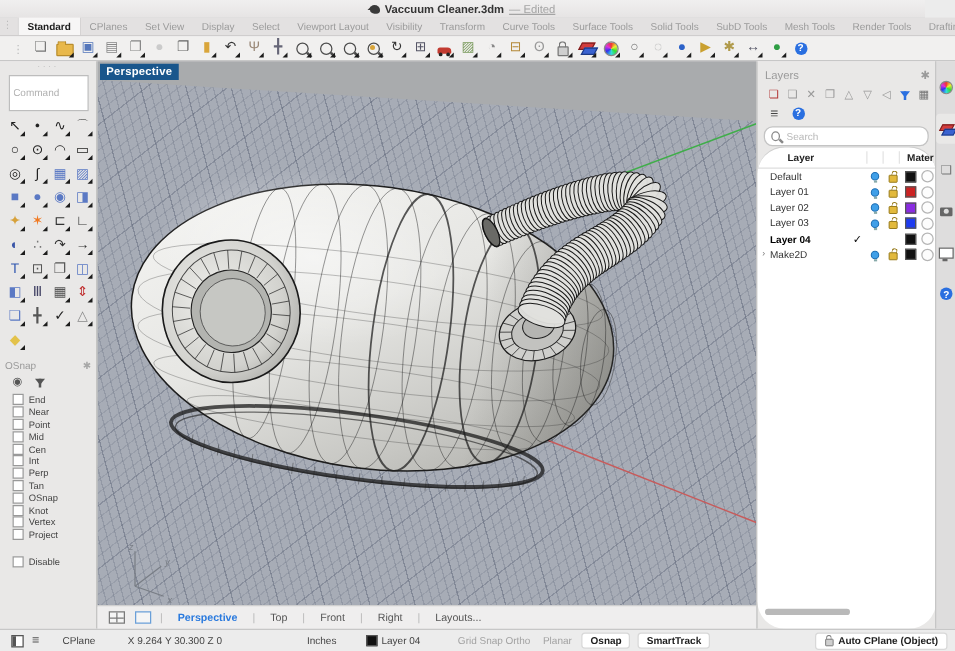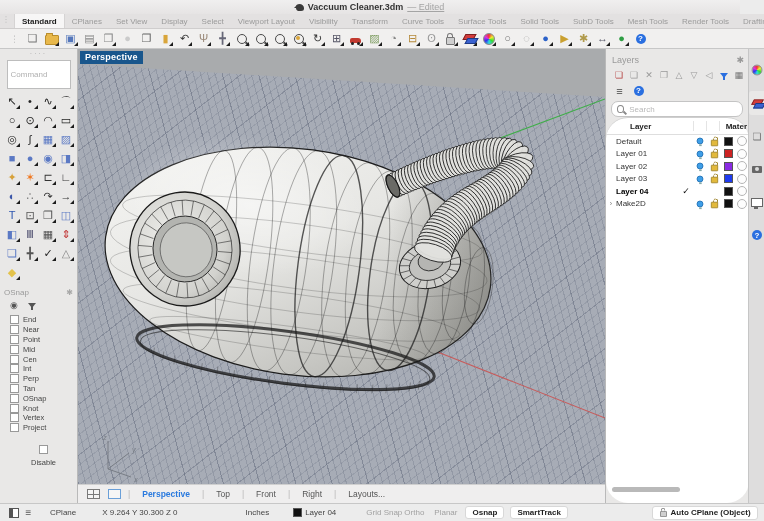--- a/index.html
+++ b/index.html
@@ -67,21 +67,21 @@
   #cmdbox{display:block;width:64px;height:29px;margin:1px auto 4px auto;border:1px solid #bdbdbd;background:#fff;font-size:8px;
     color:#333;padding:0 3px;box-sizing:border-box;font-family:"Liberation Sans",sans-serif;}
   #cmdbox::placeholder{color:#b0b0b0;}
   #toolgrid{display:grid;grid-template-columns:repeat(4,18px);grid-auto-rows:19px;padding-left:4px;}
   #toolgrid .ic{width:16px;height:17px;font-size:11px;}
   #osnaphead{display:flex;align-items:center;font-size:8px;color:#9a9a9a;padding:2px 4px 0 4px;margin-top:3px;}
   #osnaphead .gear{margin-left:auto;color:#a8a8a8;font-size:8px;}
   #osnaptabs{display:flex;gap:10px;padding:2px 0 4px 10px;align-items:center;height:12px;}
   #osnaplist{padding-left:10px;}
   .osrow{display:flex;align-items:center;gap:4px;height:9.8px;font-size:7.5px;color:#444;}
-  .osrow.disable{margin-top:12px;flex-direction:column;}
+  .osrow.disable{margin-top:12px;}
   
   #viewport{position:absolute;left:78px;top:49px;width:527px;height:435px;background:#a9abad;overflow:hidden;border-bottom:1px solid #9a9a9a;}
   #ground{position:absolute;left:0;top:0;width:100%;height:100%;
     background-color:#a7acb6;
     background-image:
       repeating-linear-gradient(75deg, rgba(100,108,126,.30) 0 1px, transparent 1px 7px),
       repeating-linear-gradient(142deg, rgba(100,108,126,.22) 0 1px, transparent 1px 8px),
       repeating-linear-gradient(75deg, rgba(88,96,116,.30) 0 1px, transparent 1px 35px),
       repeating-linear-gradient(142deg, rgba(88,96,116,.26) 0 1px, transparent 1px 40px);
     clip-path:polygon(0 15px,100% 48px,100% 100%,0 100%);}

